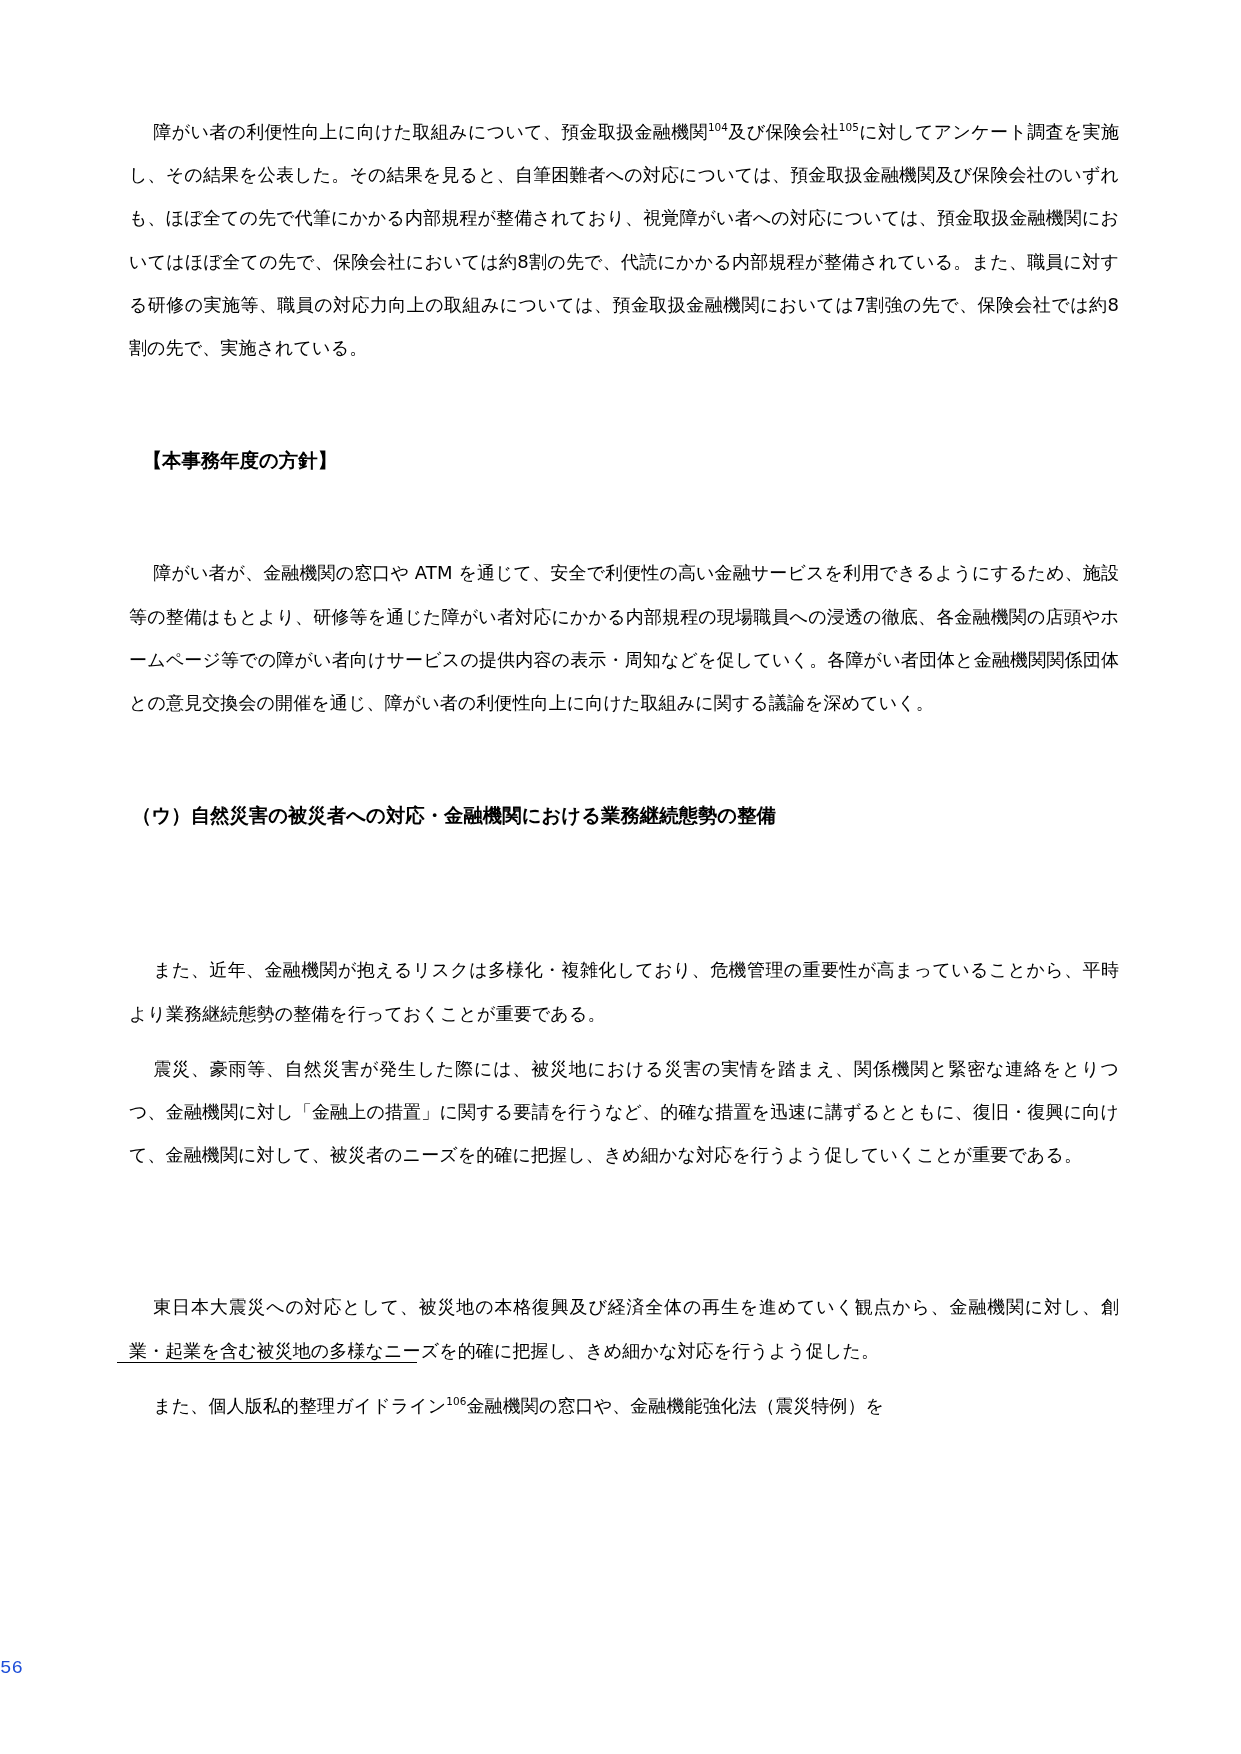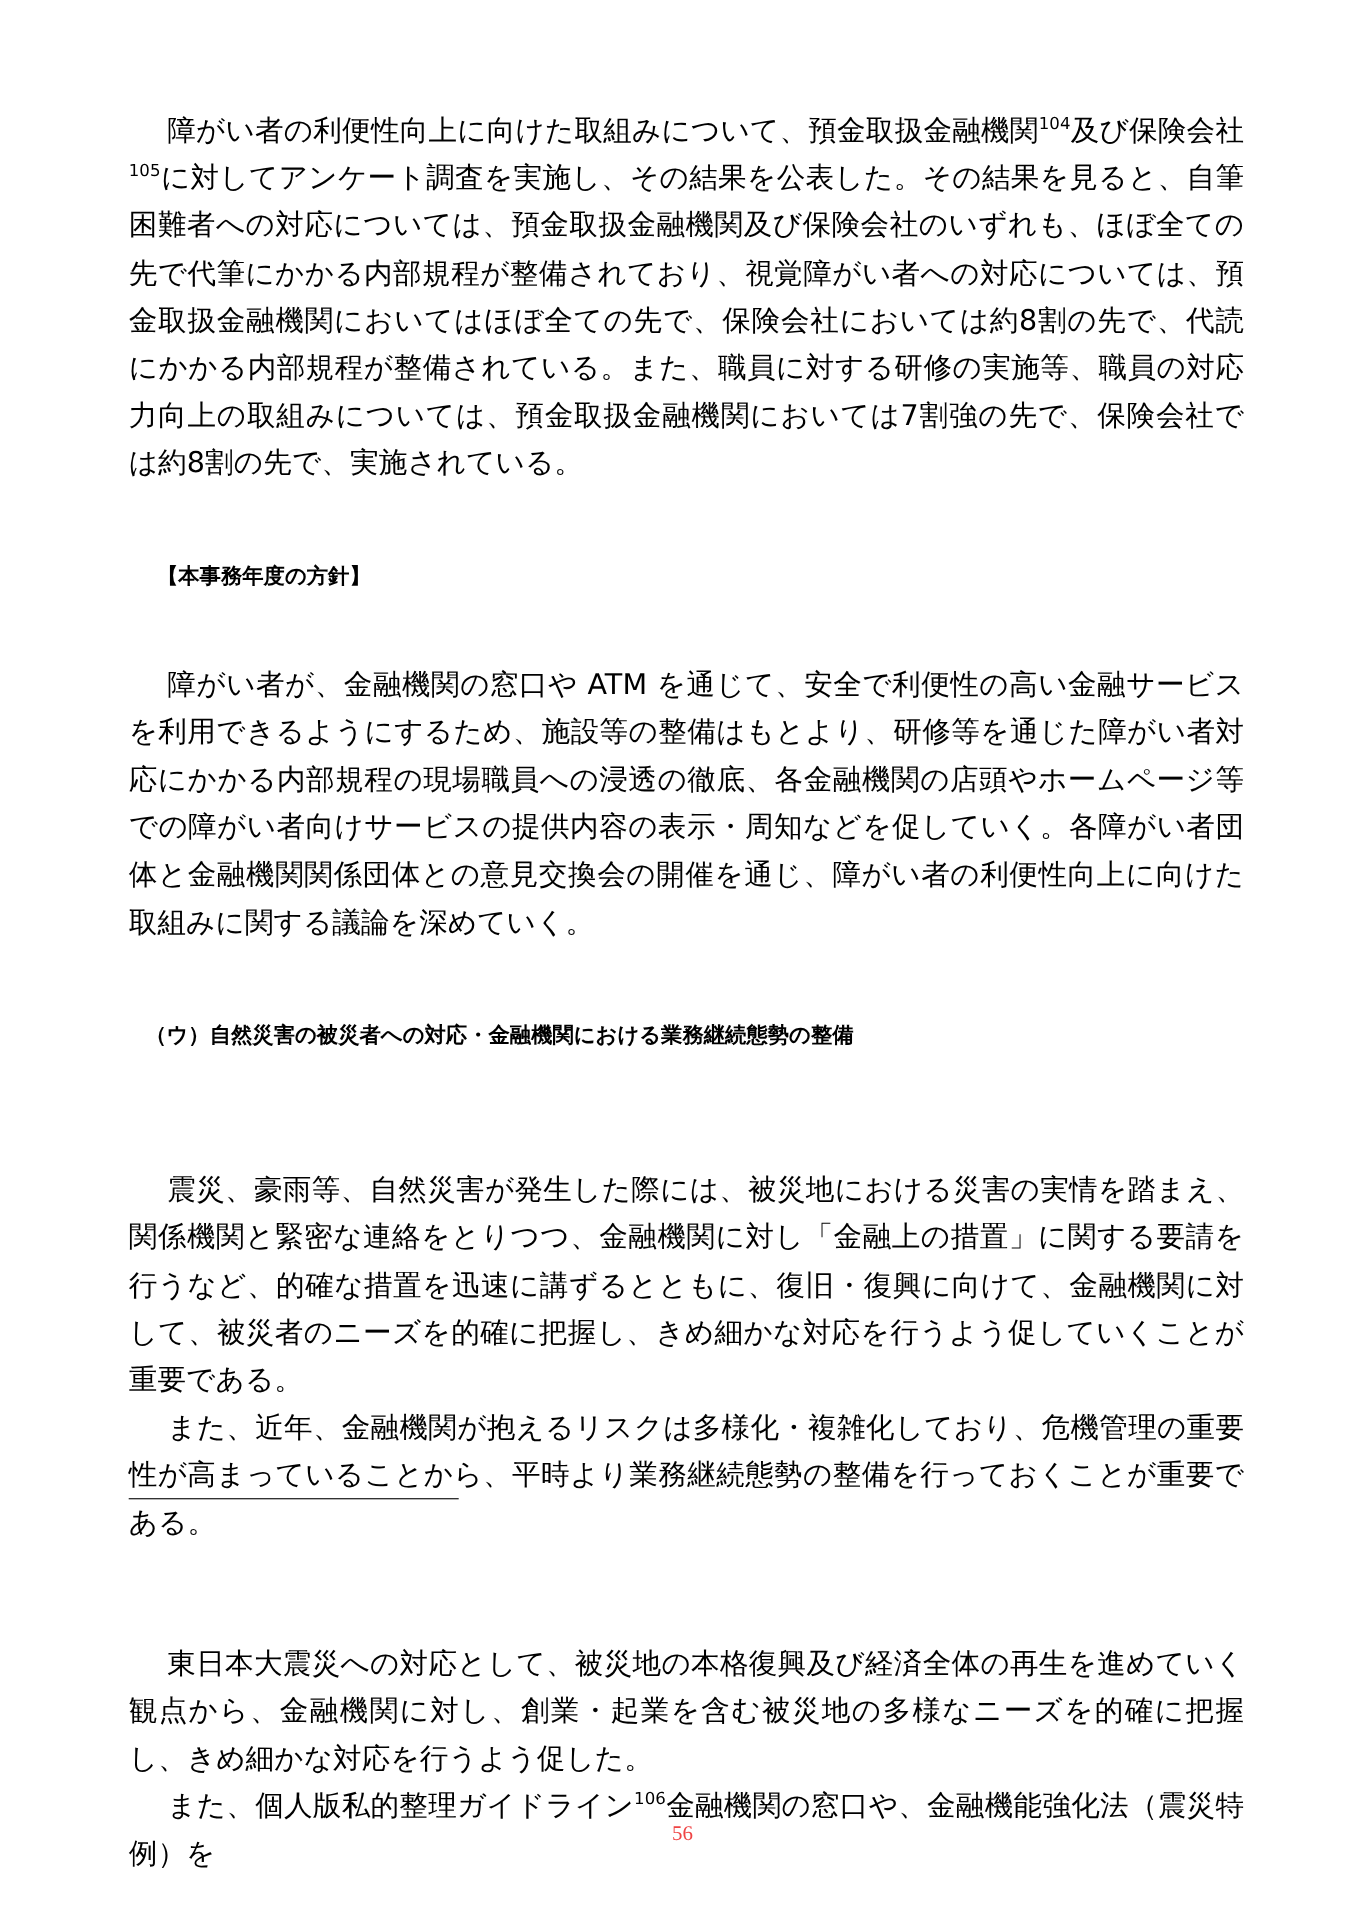--- a/index.html
+++ b/index.html
@@ -17,26 +17,26 @@
   }
   .content {
     position: absolute;
     left: 117px;
     top: 98px;
     width: 1014px;
   }
   
   .para {
     font-family: "DejaVu Sans", "Liberation Sans", sans-serif;
-    font-size: 26px;
+    font-size: 18px;
     line-height: 43.2px;
     color: #000000;
     text-align: justify;
     text-justify: inter-character;
-    margin: 0;
+    margin: 12px;
     letter-spacing: 0.1px;
   }
   .para.indent {
     text-indent: 1.35em;
   }
   .heading {
     font-family: "DejaVu Sans", "Liberation Sans", sans-serif;
     font-size: 19.4px;
     line-height: 43.2px;
     font-weight: bold;
@@ -86,24 +86,24 @@
     line-height: 0;
     margin-left: -1.75em;
     padding-right: 0.95em;
     font-family: "DejaVu Serif", "Liberation Serif", serif;
   }
   .pagenum {
     position: absolute;
     left: 0;
     top: 1657px;
     width: 1241px;
-    text-align: center;
-    font-family: Liberation Serif, serif;
+    text-align: left;
+    font-family: Liberation Mono, monospace;
     font-size: 19px;
-    color: #ef4444;
+    color: #1d4ed8;
   }
 </style>
 </head>
 <body>
 
 <div class="page">
 
   <div class="content">
 
     <p class="para indent"><span>障がい者の利便性向上に向けた取組みについて、預金取扱金融機関</span><sup class="fnref">104</sup><span>及び保険会社</span><sup class="fnref">105</sup><span>に対してアンケート調査を実施し、その結果を公表した。その結果を見ると、自筆困難者への対応については、預金取扱金融機関及び保険会社のいずれも、ほぼ全ての先で代筆にかかる内部規程が整備されており、視覚障がい者への対応については、預金取扱金融機関においてはほぼ全ての先で、保険会社においては約8割の先で、代読にかかる内部規程が整備されている。また、職員に対する研修の実施等、職員の対応力向上の取組みについては、預金取扱金融機関においては7割強の先で、保険会社では約8割の先で、実施されている。</span></p>
@@ -118,23 +118,23 @@
 
     <div class="gap-lg"></div>
 
     <p class="heading">（ウ）自然災害の被災者への対応・金融機関における業務継続態勢の整備</p>
 
     <div class="gap-md"></div>
 
 
     <div class="gap-md"></div>
 
+    <p class="para indent">また、近年、金融機関が抱えるリスクは多様化・複雑化しており、危機管理の重要性が高まっていることから、平時より業務継続態勢の整備を行っておくことが重要である。</p>
+
     <p class="para indent">震災、豪雨等、自然災害が発生した際には、被災地における災害の実情を踏まえ、関係機関と緊密な連絡をとりつつ、金融機関に対し「金融上の措置」に関する要請を行うなど、的確な措置を迅速に講ずるとともに、復旧・復興に向けて、金融機関に対して、被災者のニーズを的確に把握し、きめ細かな対応を行うよう促していくことが重要である。</p>
-
-    <p class="para indent">また、近年、金融機関が抱えるリスクは多様化・複雑化しており、危機管理の重要性が高まっていることから、平時より業務継続態勢の整備を行っておくことが重要である。</p>
 
     <div class="gap-lg"></div>
 
 
     <div class="gap-md"></div>
 
     <p class="para indent">東日本大震災への対応として、被災地の本格復興及び経済全体の再生を進めていく観点から、金融機関に対し、創業・起業を含む被災地の多様なニーズを的確に把握し、きめ細かな対応を行うよう促した。</p>
 
     <p class="para indent"><span>また、個人版私的整理ガイドライン</span><sup class="fnref">106</sup><span>金融機関の窓口や、金融機能強化法（震災特例）を</span></p>
 

